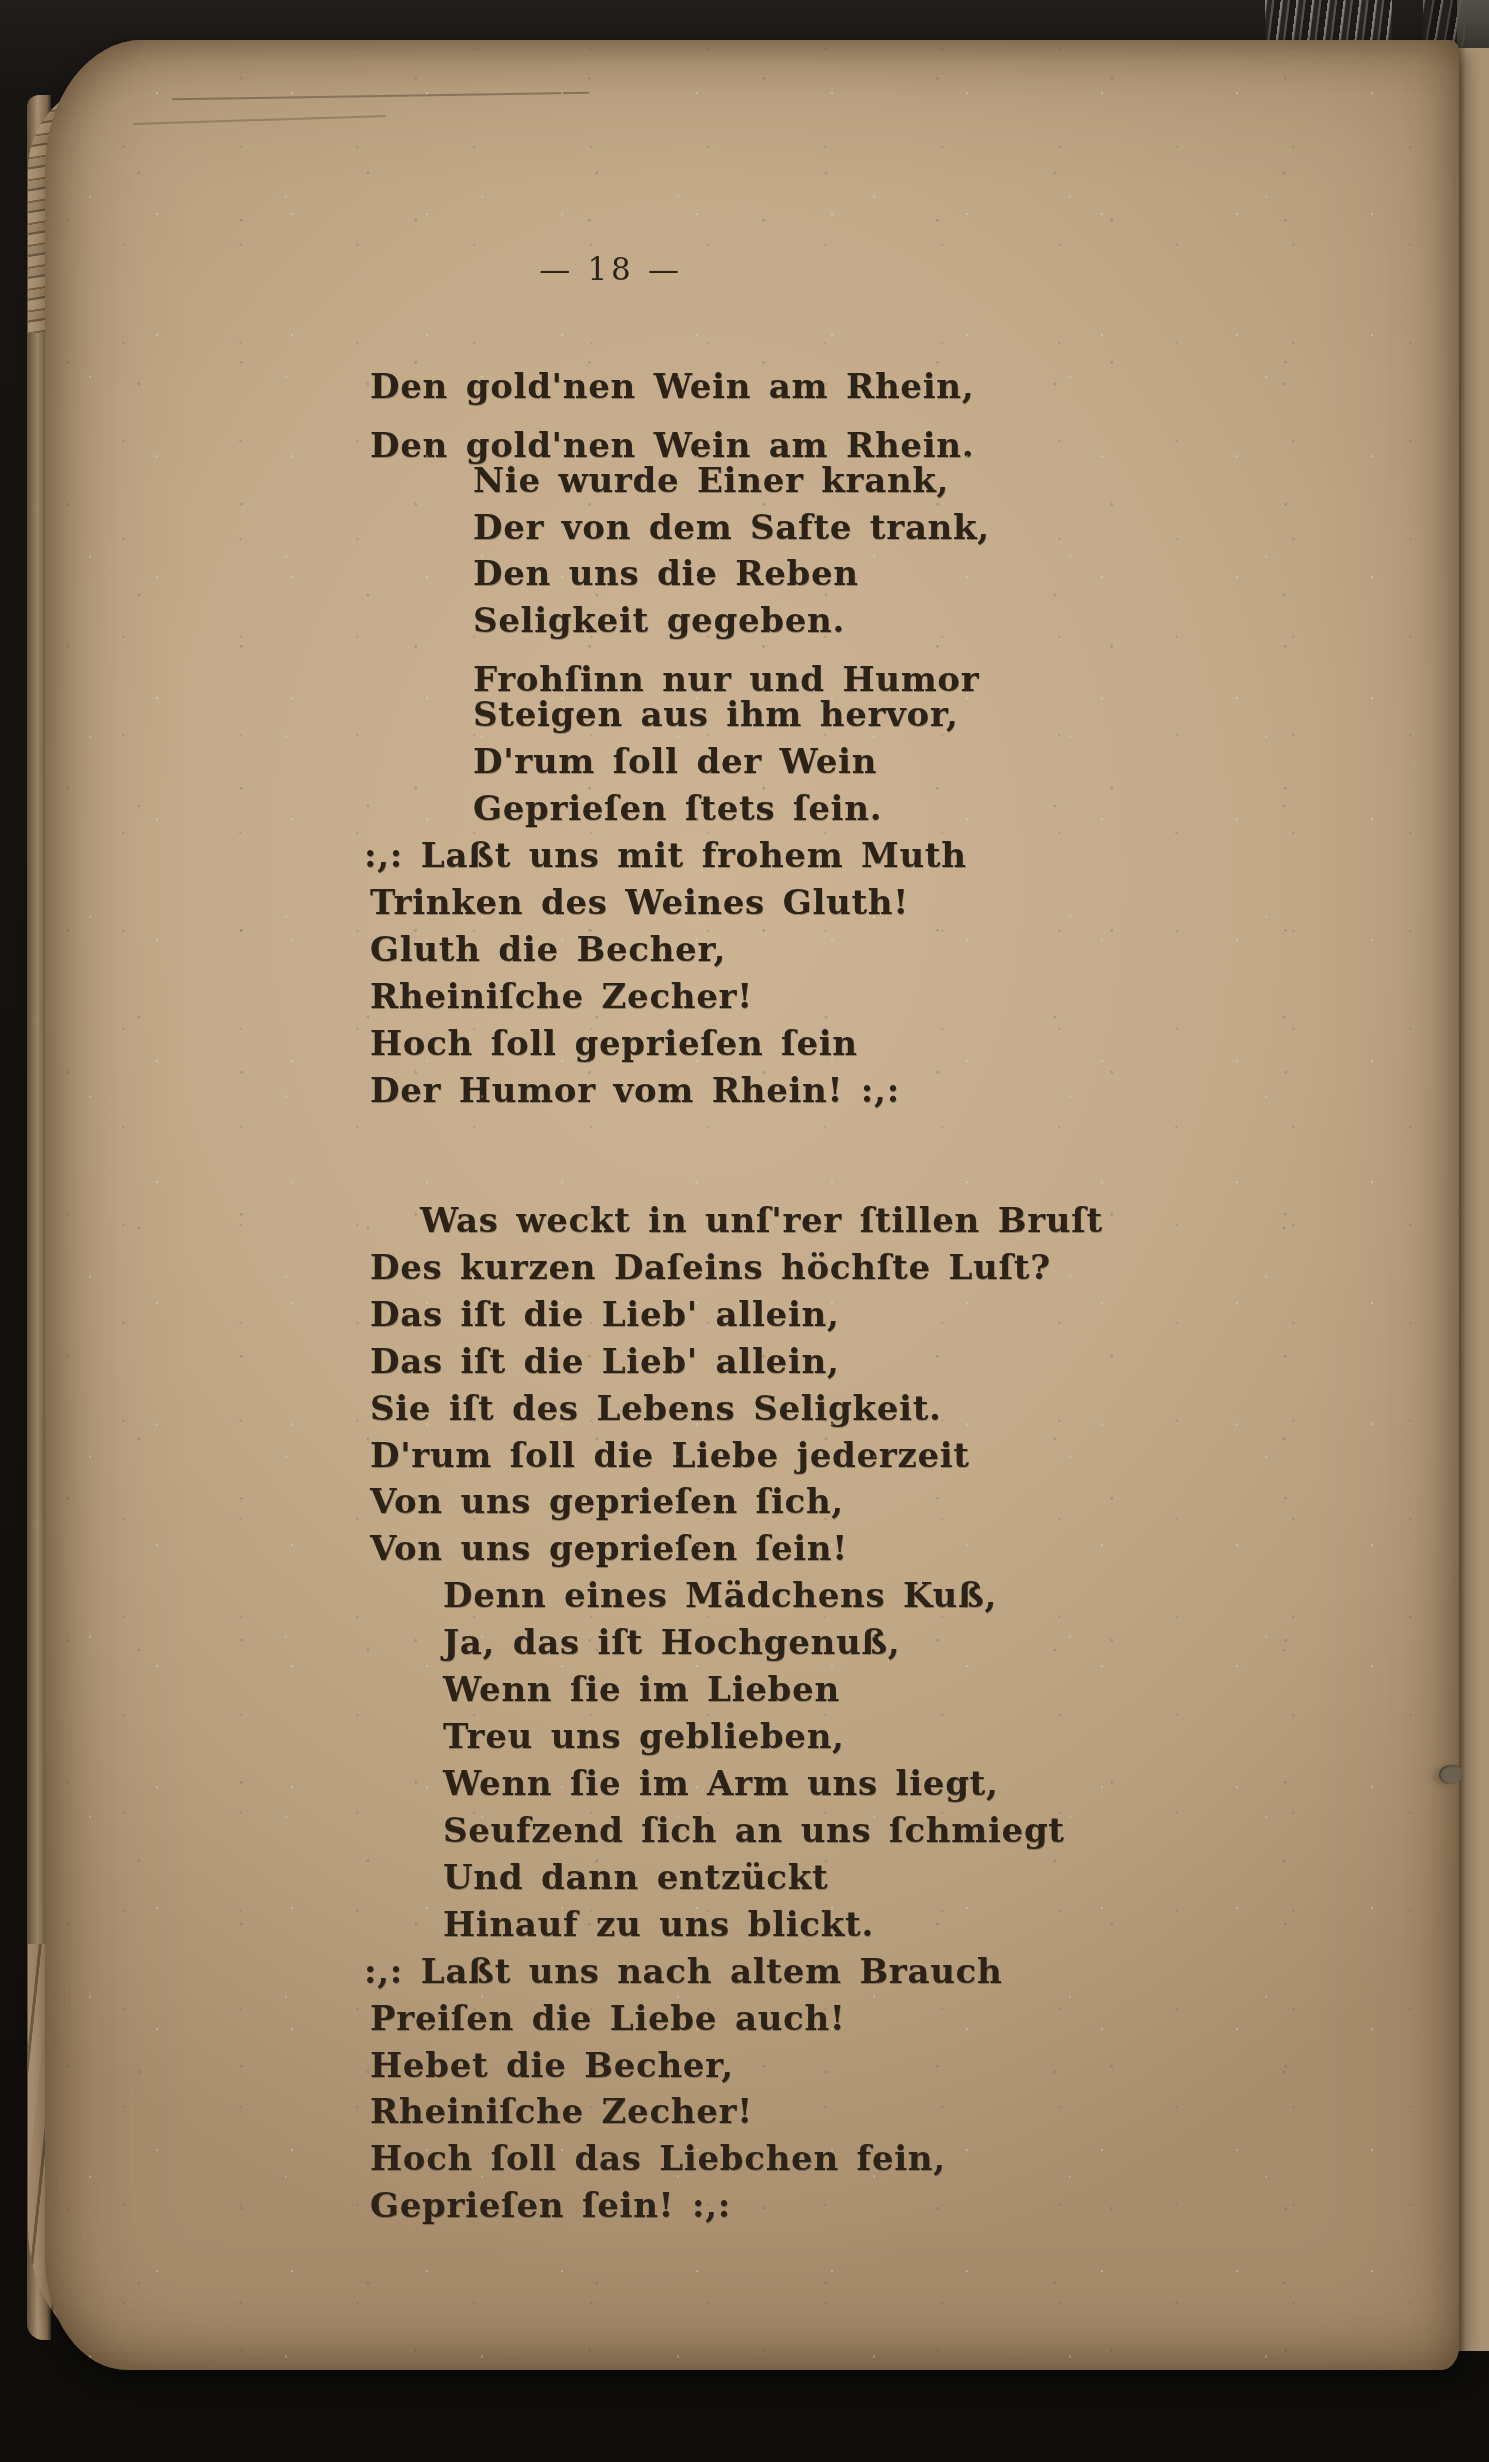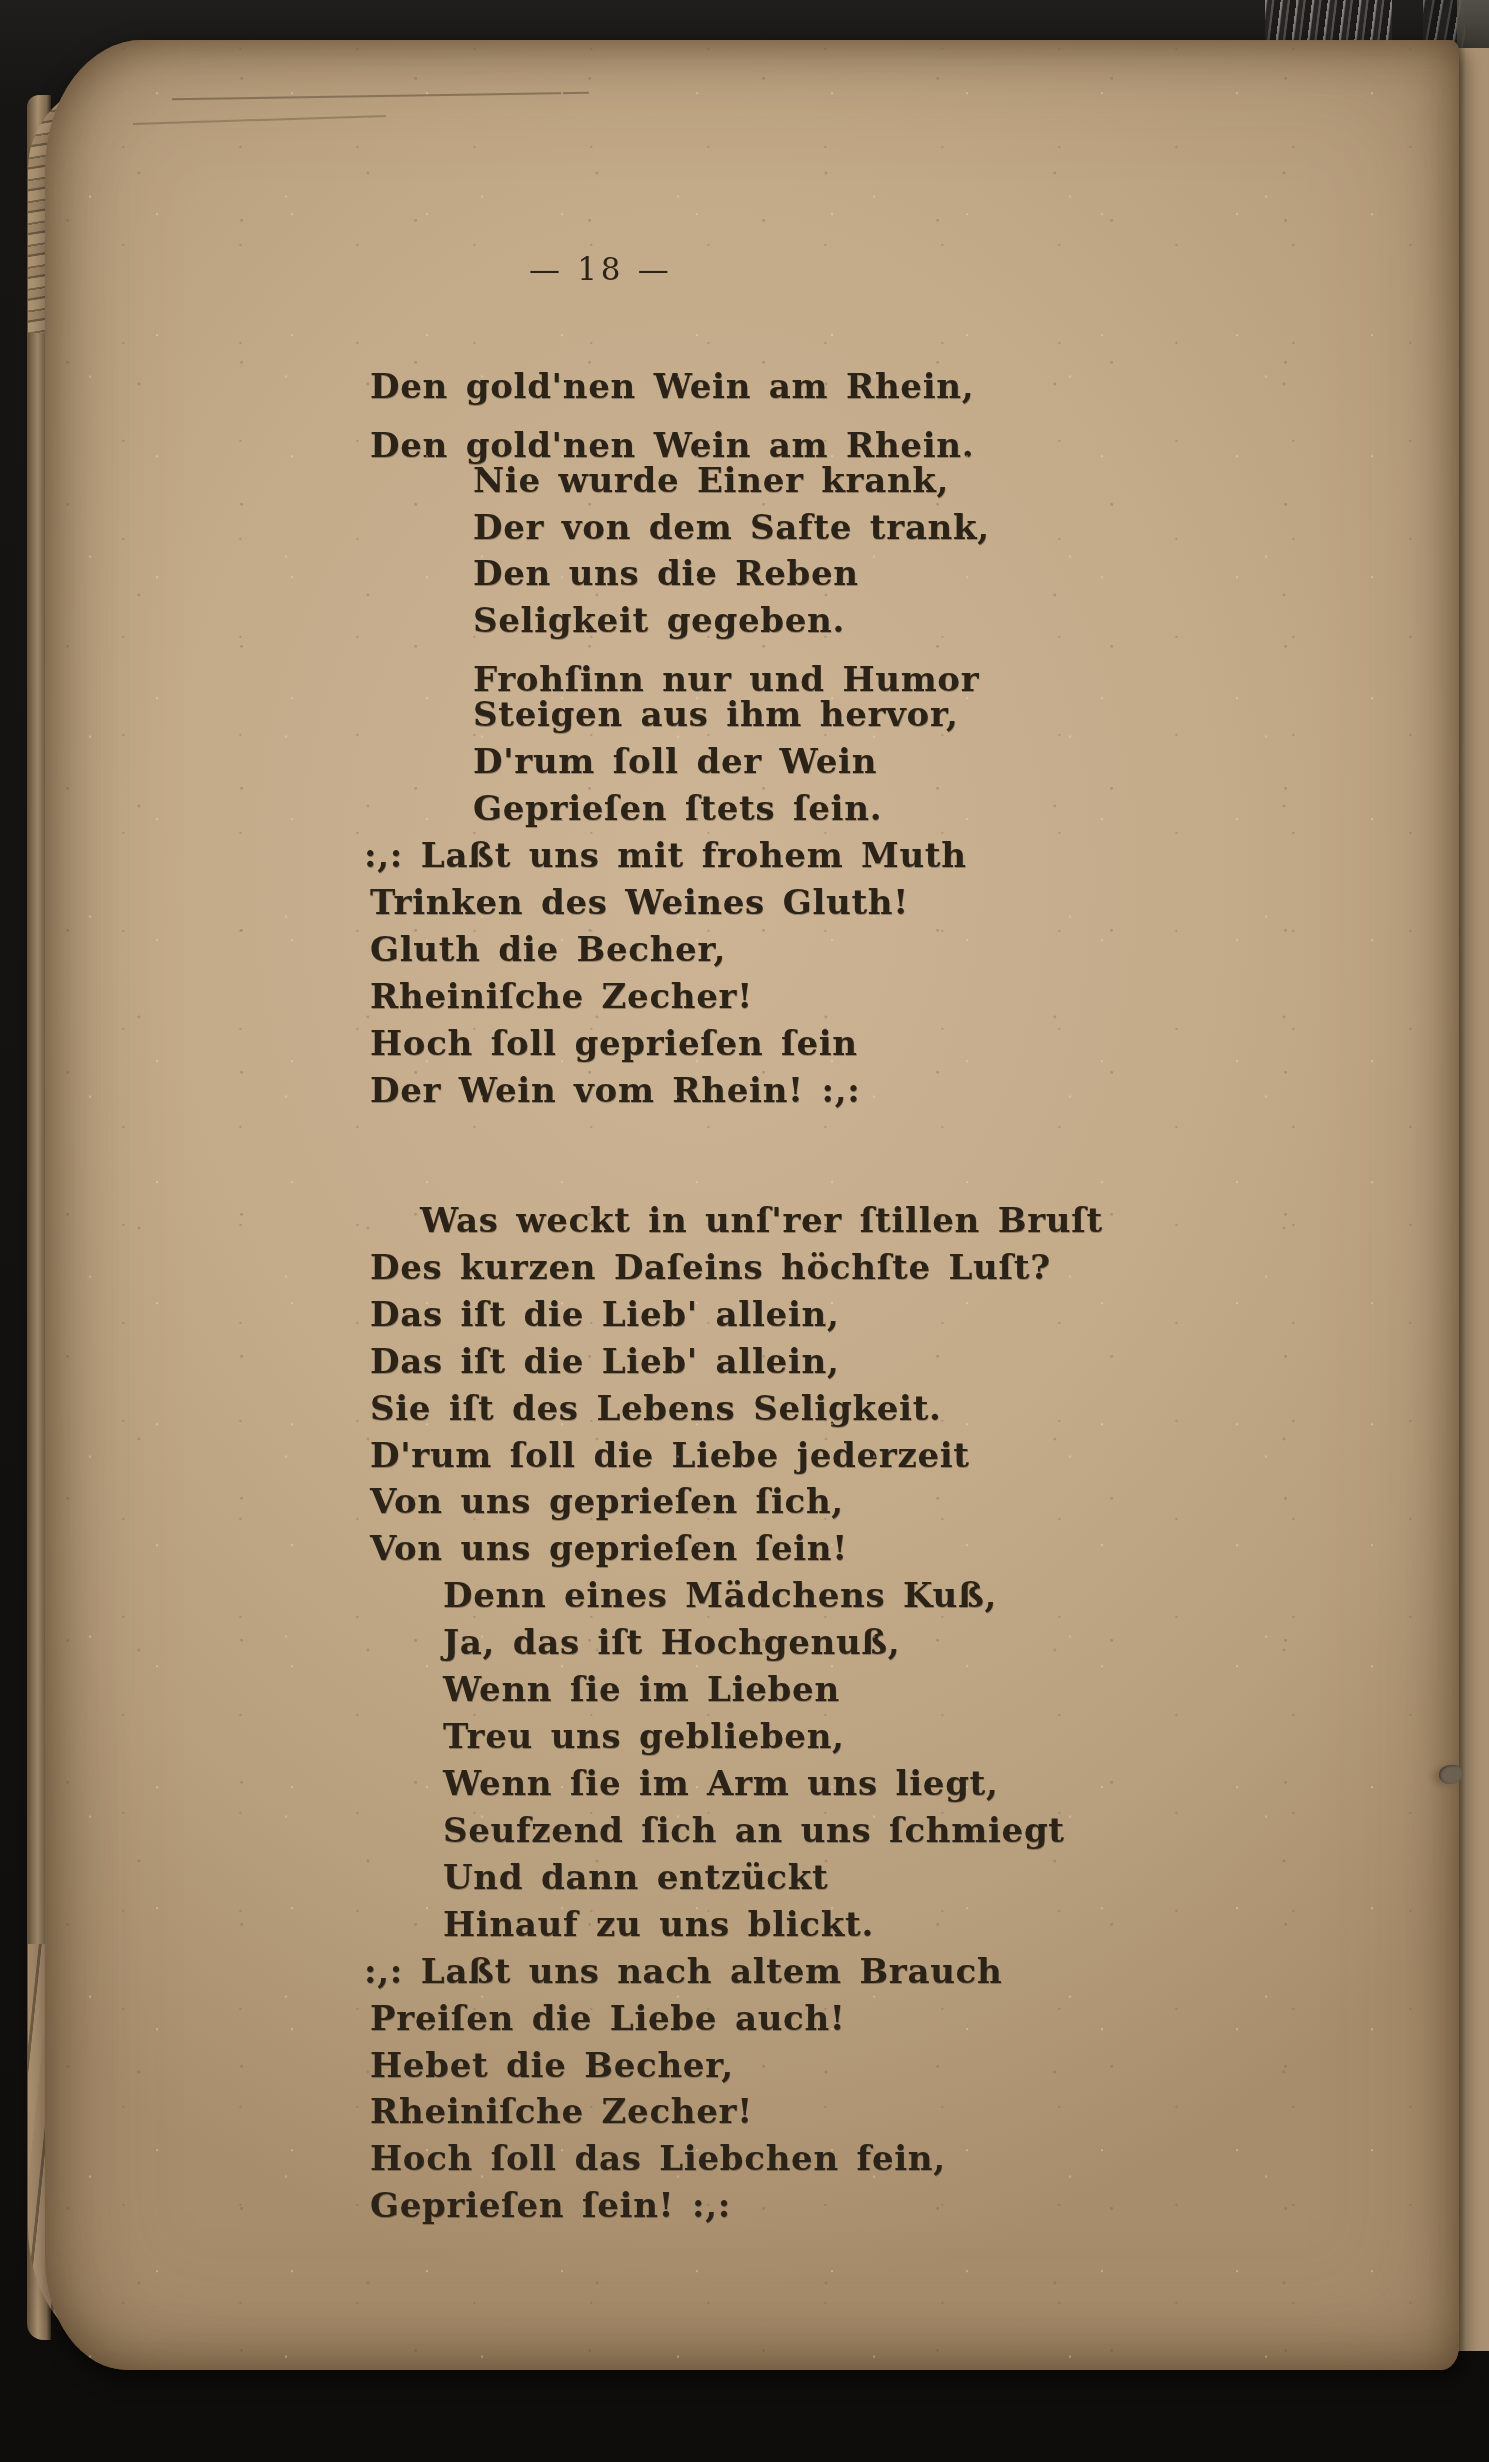--- a/index.html
+++ b/index.html
@@ -46,21 +46,21 @@
       radial-gradient(circle at 83% 44%,rgba(240,226,200,.5) 0.7px,transparent 1.5px),
       radial-gradient(circle at 23% 87%,rgba(240,226,200,.4) 0.9px,transparent 1.6px);
     background-size:174px 142px,117px 98px,229px 211px,135px 121px,196px 180px;}
   .leaf-line{position:absolute;border-top:2.2px solid rgba(58,44,28,.38);}
   .leaf-line.l1{left:127px;top:55px;width:417px;transform:rotate(-.9deg);}
   .leaf-line.l2{left:88px;top:79px;width:253px;transform:rotate(-1.8deg);opacity:.7;}
   .tear{position:absolute;left:1394px;top:1725px;width:24px;height:19.4px;opacity:.9;
     background:#6a6152;border-radius:55% 40% 60% 50%;
     box-shadow:-6px 1.5px 6px rgba(100,84,60,.55), inset 1.5px 0.7px 2.2px rgba(30,24,16,.6);}
   
-  .folio{position:absolute;left:484px;top:210px;width:164px;
+  .folio{position:absolute;left:484px;top:210px;width:164px;text-align:center;
     font-weight:500;font-size:31px;line-height:39px;letter-spacing:3.7px;
     color:var(--ink,#2c2318);}
   .poem-line{position:absolute;height:43px;white-space:pre;
     font-weight:bold;font-size:34px;line-height:43px;letter-spacing:0.7px;word-spacing:5.2px;
     color:var(--ink,#2c2318);text-shadow:0.4px 0.6px 0 rgba(44,35,24,.35);}
   .indent-margin{left:325px;}
   .indent-block{left:428px;}
   .indent-block2{left:398px;}
   .indent-para{left:375px;}
   .indent-refrain{left:319px;}
@@ -90,21 +90,21 @@
         <div class="poem-line indent-block" style="top: 559px;">Seligkeit gegeben.</div>
         <div class="poem-line indent-block" style="top: 606px; margin-top: 12px;">Frohſinn nur und Humor</div>
         <div class="poem-line indent-block" style="top: 653px;">Steigen aus ihm hervor,</div>
         <div class="poem-line indent-block" style="top: 700px;">D'rum ſoll der Wein</div>
         <div class="poem-line indent-block" style="top: 747px;">Geprieſen ſtets ſein.</div>
         <div class="poem-line indent-refrain" style="top: 794px;">:,: Laßt uns mit frohem Muth</div>
         <div class="poem-line indent-margin" style="top: 841px;">Trinken des Weines Gluth!</div>
         <div class="poem-line indent-margin" style="top: 888px;">Gluth die Becher,</div>
         <div class="poem-line indent-margin" style="top: 935px;">Rheiniſche Zecher!</div>
         <div class="poem-line indent-margin" style="top: 982px;">Hoch ſoll geprieſen ſein</div>
-        <div class="poem-line indent-margin" style="top: 1029px;">Der Wein vom Rhein! :,:</div>
+        <div class="poem-line indent-margin" style="top: 1029px;">Der Humor vom Rhein! :,:</div>
       </div>
     <div class="poem" id="stanza2">
         <div class="poem-line indent-para" style="top: 1159px;">Was weckt in unſ'rer ſtillen Bruſt</div>
         <div class="poem-line indent-margin" style="top: 1206px;">Des kurzen Daſeins höchſte Luſt?</div>
         <div class="poem-line indent-margin" style="top: 1253px;">Das iſt die Lieb' allein,</div>
         <div class="poem-line indent-margin" style="top: 1300px;">Das iſt die Lieb' allein,</div>
         <div class="poem-line indent-margin" style="top: 1347px;">Sie iſt des Lebens Seligkeit.</div>
         <div class="poem-line indent-margin" style="top: 1394px;">D'rum ſoll die Liebe jederzeit</div>
         <div class="poem-line indent-margin" style="top: 1440px;">Von uns geprieſen ſich,</div>
         <div class="poem-line indent-margin" style="top: 1487px;">Von uns geprieſen ſein!</div>

